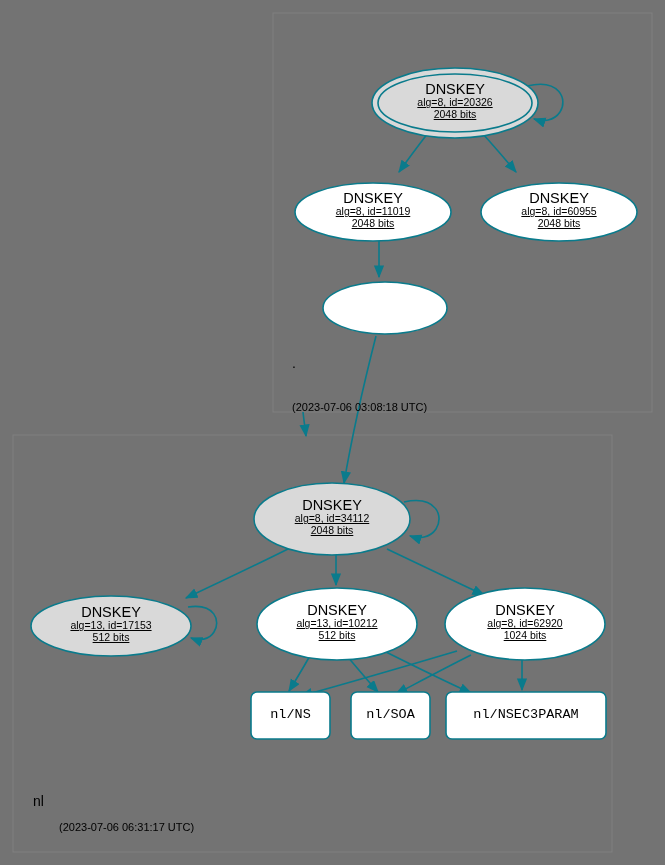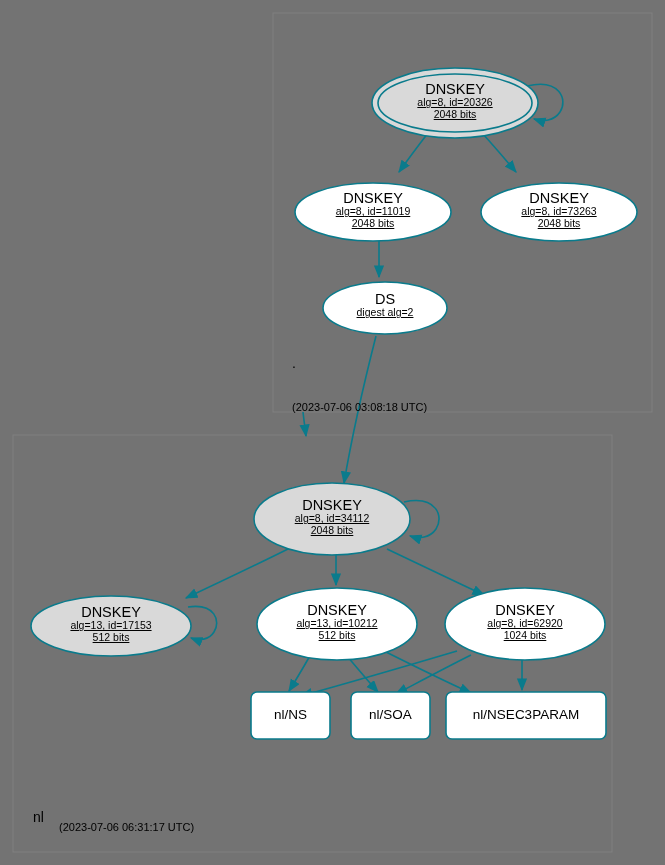--- a/index.html
+++ b/index.html
@@ -60,20 +60,21 @@
   .node-label .t2,
   .node-label .t3 {
     font-size: 10.5px;
     text-decoration: underline;
   }
   .rect-label {
     position: absolute;
     text-align: center;
     font-size: 13.5px;
     color: #000000;
+    font-family: Liberation Mono, monospace;
   }
   .zone-name {
     position: absolute;
     font-size: 14px;
     color: #000000;
   }
   .zone-time {
     position: absolute;
     font-size: 11px;
     color: #000000;
@@ -152,28 +153,24 @@
   </div>
 
   <div class="node-label" style="left:293px; top:190px; width:160px;">
     <div class="t1">DNSKEY</div>
     <div class="t2">alg=8, id=11019</div>
     <div class="t3">2048 bits</div>
   </div>
 
   <div class="node-label" style="left:479px; top:190px; width:160px;">
     <div class="t1">DNSKEY</div>
-    <div class="t2">alg=8, id=73263</div>
-    <div class="t3">2048 bits</div>
-  </div>
-
-  <div class="node-label" style="left:305px; top:291px; width:160px;">
-    <div class="t1">DS</div>
-    <div class="t2">digest alg=2</div>
-  </div>
+    <div class="t2">alg=8, id=60955</div>
+    <div class="t3">2048 bits</div>
+  </div>
+
 
   <div class="node-label" style="left:252px; top:497px; width:160px;">
     <div class="t1">DNSKEY</div>
     <div class="t2">alg=8, id=34112</div>
     <div class="t3">2048 bits</div>
   </div>
 
   <div class="node-label" style="left:31px; top:604px; width:160px;">
     <div class="t1">DNSKEY</div>
     <div class="t2">alg=13, id=17153</div>
@@ -192,16 +189,16 @@
     <div class="t3">1024 bits</div>
   </div>
 
   <div class="rect-label" style="left:251px; top:707px; width:79px;">nl/NS</div>
   <div class="rect-label" style="left:351px; top:707px; width:79px;">nl/SOA</div>
   <div class="rect-label" style="left:446px; top:707px; width:160px;">nl/NSEC3PARAM</div>
 
   <div class="zone-name" style="left:292px; top:355px;">.</div>
   <div class="zone-time" style="left:292px; top:383px;margin-top:18px;">(2023-07-06 03:08:18 UTC)</div>
 
-  <div class="zone-name" style="left:33px; top:793px;margin-top:16px;">nl</div>
+  <div class="zone-name" style="left:33px; top:793px;">nl</div>
   <div class="zone-time" style="left:33px; top:821px;margin-left:26px;">(2023-07-06 06:31:17 UTC)</div>
 
 </div>
 
 </body></html>

